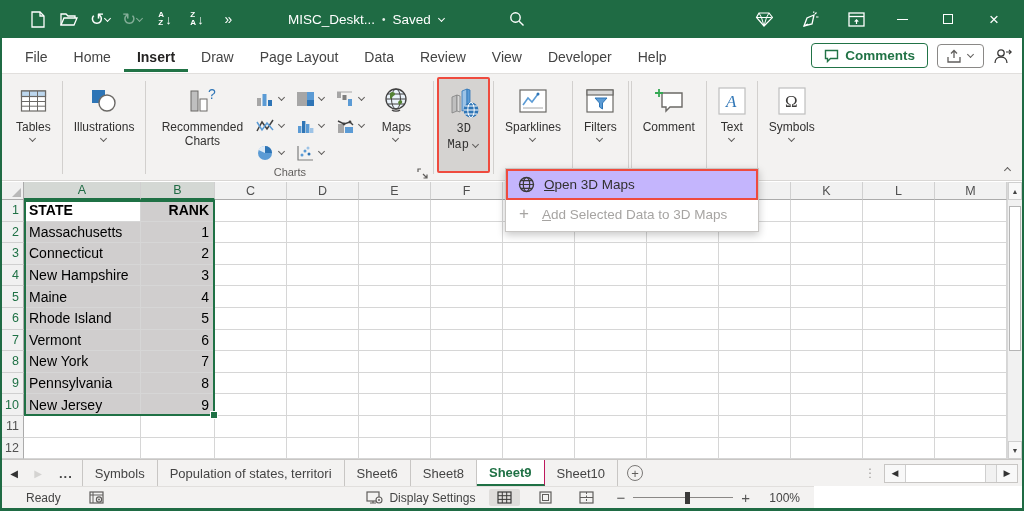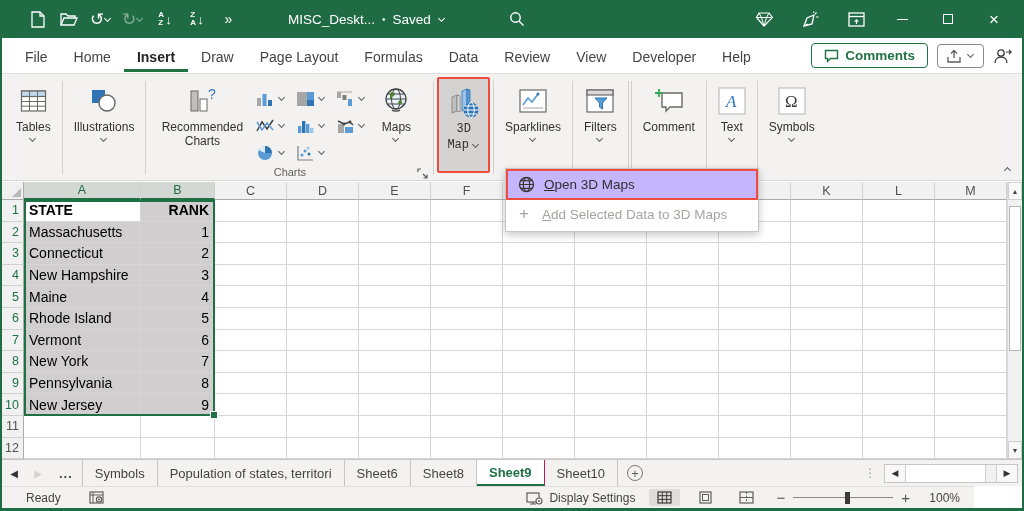--- a/index.html
+++ b/index.html
@@ -120,26 +120,26 @@
   .tabsbar-right { margin-left:auto; display:flex; align-items:center; gap:6px; padding-right:4px; }
   .gripdots { color:#9E9C9A; font-size:12px; letter-spacing:0; padding:0 2px; cursor:pointer; }
   .hscroll { display:flex; align-items:center; height:19px; border:1px solid #C8C6C4; background:#F1F1F1; }
   .hsbtn { width:21px; height:100%; display:flex; align-items:center; justify-content:center; font-size:9px; color:#333;
            background:#F8F8F8; border-right:1px solid #CFCFCF; cursor:pointer; }
   .hsbtn.r { border-right:none; border-left:1px solid #CFCFCF; }
   .hthumb { width:80px; height:100%; background:#fff; border-right:1px solid #CFCFCF; cursor:grab; }
   .htrack { width:10px; height:100%; }
 
   
-  .statusbar { position:absolute; top:486px; left:0; width:972px; height:22px; background:#F3F2F1;
+  .statusbar { position:absolute; top:486px; left:0; width:812px; height:22px; background:#F3F2F1;
                border-top:1px solid #E1DFDD; display:flex; align-items:center; font-size:12px; color:#444; }
   .statusbar .ready { padding-left:24px; }
   .macroico { margin-left:28px; cursor:pointer; display:flex; }
   .sb-right { margin-left:auto; display:flex; align-items:center; gap:14px; padding-right:14px; }
-  .dispset { display:flex; align-items:flex-end; gap:6px; cursor:pointer; }
+  .dispset { display:flex; align-items:flex-start; gap:6px; cursor:pointer; }
   .viewbtns { display:flex; align-items:center; gap:10px; }
   .viewbtn { padding:2px 8px; display:flex; align-items:center; cursor:pointer; border-radius:2px; }
   .viewbtn.active { background:#DFDDDB; }
   .zoomctl { display:flex; align-items:center; gap:8px; }
   .zsign { font-size:15px; color:#555; cursor:pointer; line-height:1; }
   .ztrack { width:100px; height:0; border-top:1px solid #8A8886; position:relative; cursor:pointer; }
   .zthumb { position:absolute; left:52px; top:-6px; width:5px; height:12px; background:#3B3A39; }
   .zoomlabel { width:36px; text-align:right; cursor:pointer; }
   .greenstrip { position:absolute; top:508px; left:-2px; width:1024px; height:3px; background:#1F6B44; }
 </style>
@@ -223,21 +223,20 @@
     </div>
   </div>
 
   <div class="tabrow">
     <div class="rtabs">
         <div class="rtab">File</div>
         <div class="rtab">Home</div>
         <div class="rtab active">Insert</div>
         <div class="rtab">Draw</div>
         <div class="rtab">Page Layout</div>
-        <div class="rtab">Formulas</div>
         <div class="rtab">Data</div>
         <div class="rtab">Review</div>
         <div class="rtab">View</div>
         <div class="rtab">Developer</div>
         <div class="rtab">Help</div>
       </div>
     <div class="tabrow-right">
       <button class="commentsbtn">
         <svg width="15" height="14" viewBox="0 0 15 14">
             <path d="M1.5 1.5 h12 v8 h-7 l-3 3 v-3 h-2 z" fill="none" stroke="#217346" stroke-width="1.4"></path>

